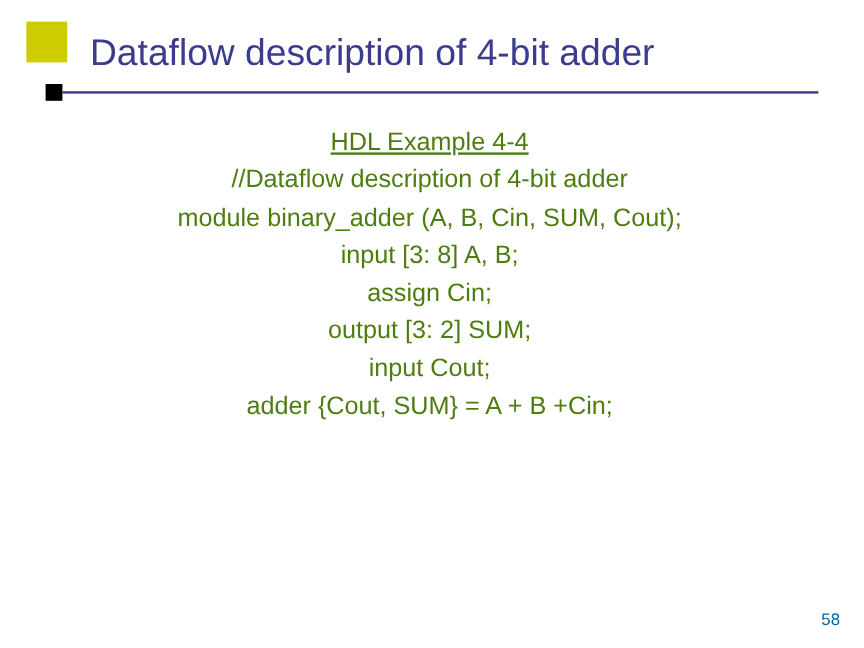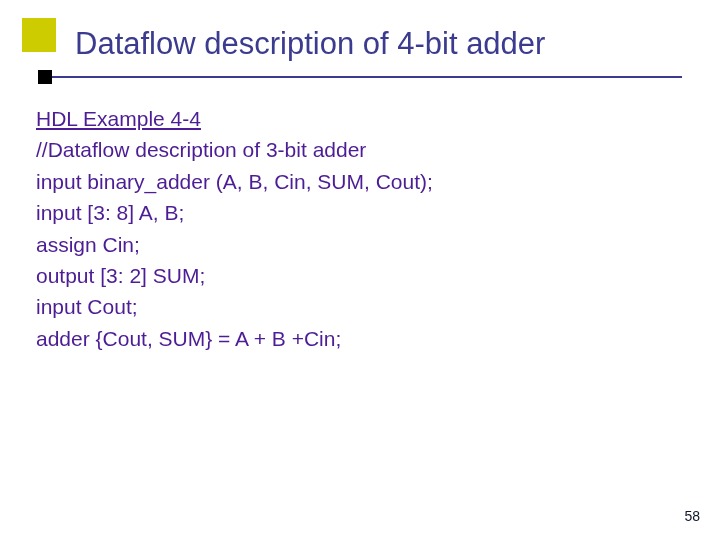--- a/index.html
+++ b/index.html
@@ -9,20 +9,21 @@
     height: 540px;
     background: #ffffff;
     font-family: Verdana, Tahoma, Geneva, sans-serif;
     position: relative;
     overflow: hidden;
   }
   .slide {
     position: relative;
     width: 720px;
     height: 540px;
+    text-align: center;
   }
   .accent-block {
     position: absolute;
     top: 18px;
     left: 22px;
     width: 34px;
     height: 34px;
     background: #cdcc00;
     z-index: 1;
   }
@@ -52,54 +53,54 @@
     width: 630px;
     height: 0;
     border-top: 2px solid #3b3b8f;
     z-index: 2;
   }
   .body {
     position: absolute;
     top: 104px;
     left: 36px;
     right: 40px;
-    color: #4c1d95;
+    color: #4d7c0f;
     font-size: 21px;
     line-height: 1.4;
     font-family: Tahoma, Verdana, sans-serif;
   }
   .body > div {
     margin: 0 0 2px 0;
   }
   .underlined {
     text-decoration: underline;
   }
   .pagenum {
     position: absolute;
     right: 20px;
     bottom: 16px;
     font-size: 14px;
-    color: #0f172a;
+    color: #0369a1;
     font-family: Arial, sans-serif;
   }
 </style>
 </head>
 <body>
 <div class="slide">
 
   <div class="accent-block"></div>
   <div class="rule"></div>
   <div class="accent-black"></div>
 
   <div class="title">Dataflow description of 4-bit adder</div>
 
   <div class="body">
     <div class="underlined">HDL Example 4-4</div>
-    <div>//Dataflow description of 3-bit adder</div>
-    <div>input binary_adder (A, B, Cin, SUM, Cout);</div>
+    <div>//Dataflow description of 4-bit adder</div>
+    <div>module binary_adder (A, B, Cin, SUM, Cout);</div>
     <div>input   [3: 8]   A, B;</div>
     <div>assign   Cin;</div>
     <div>output  [3: 2]  SUM;</div>
     <div>input  Cout;</div>
     <div>adder  {Cout, SUM} = A + B +Cin;</div>
   </div>
 
   <div class="pagenum">58</div>
 </div>
 

